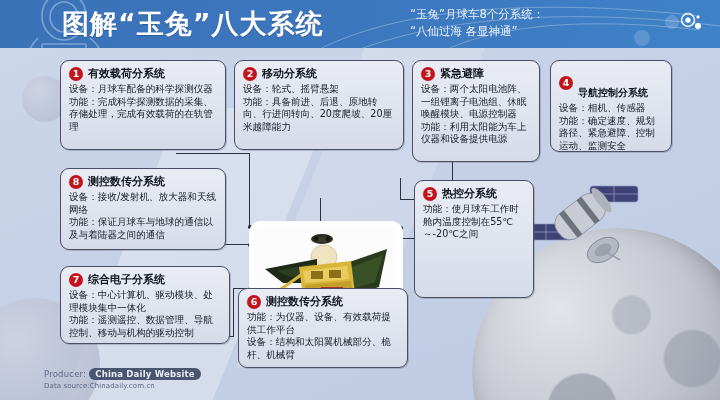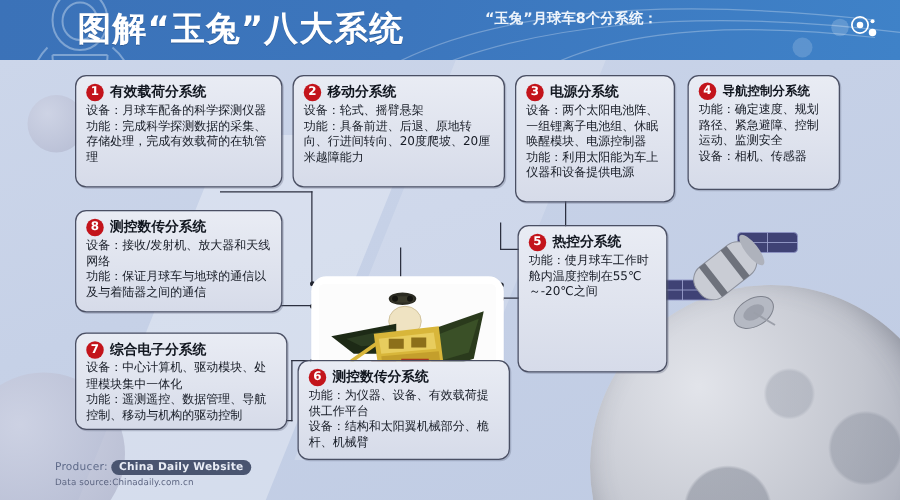--- a/index.html
+++ b/index.html
@@ -22,22 +22,22 @@
     position:absolute;left:8px;top:-6px;width:120px;height:70px;opacity:.45;
   }
   .title{
     position:absolute;left:62px;top:4px;
     font-size:27px;line-height:40px;font-weight:bold;color:#ffffff;
     letter-spacing:1px;
     text-shadow:0 1px 0 rgba(20,50,90,.35);
     white-space:nowrap;
   }
   .subtitle{
-    position:absolute;left:388px;top:6px;
-    color:#eef4fb;font-size:11.5px;line-height:17px;font-weight:bold;
+    position:absolute;left:410px;top:6px;
+    color:#eef4fb;font-size:11.5px;line-height:17px;font-weight:normal;
     white-space:nowrap;
   }
 
   
   .bodybg{
     position:absolute;left:0;top:48px;width:720px;height:352px;
     background:linear-gradient(160deg,#ccd6ea 0%,#c6d1e7 40%,#bfcbe3 100%);
     overflow:hidden;
   }
   .sheen{
@@ -138,20 +138,21 @@
         <path d="M40,58 L72,58"></path>
         <path d="M34,50 C34,62 40,70 44,74"></path>
         <path d="M78,50 C78,62 72,70 68,74"></path>
       </g>
     </svg>
 
     <div class="title">图解“玉兔”八大系统</div>
 
     <div class="subtitle">
       <div>“玉兔”月球车8个分系统：</div>
+      <div>“八仙过海 各显神通”</div>
     </div>
 
     <svg style="position:absolute;left:680px;top:12px;" width="22" height="24">
       <circle cx="8" cy="8" r="6.5" fill="none" stroke="#ffffff" stroke-width="1.4"></circle>
       <circle cx="8" cy="8" r="2.6" fill="#ffffff"></circle>
       <circle cx="18" cy="5" r="1.6" fill="#ffffff"></circle>
       <circle cx="18" cy="14" r="3" fill="#ffffff"></circle>
     </svg>
   </div>
 
@@ -282,36 +283,36 @@
       </div>
       <div class="card-body">
         <div>设备：轮式、摇臂悬架</div>
         <div>功能：具备前进、后退、原地转向、行进间转向、20度爬坡、20厘米越障能力</div>
       </div>
     </div>
 
     <div class="card" style="left:412px;top:12px;width:128px;height:102px;">
       <div class="card-hd">
         <span class="num">3</span>
-        <span class="card-title">电源分系统</span>
+        <span class="card-title">紧急避障</span>
       </div>
       <div class="card-body">
         <div>设备：两个太阳电池阵、一组锂离子电池组、休眠唤醒模块、电源控制器</div>
         <div>功能：利用太阳能为车上仪器和设备提供电源</div>
       </div>
     </div>
 
     <div class="card" style="left:550px;top:12px;width:122px;height:92px;">
       <div class="card-hd">
         <span class="num">4</span>
-        <span class="card-title" style="font-size:10px;">导航控制分系统</span>
-      </div>
-      <div class="card-body">
+        <span class="card-title" style="font-size:10px;margin-top:20px;">导航控制分系统</span>
+      </div>
+      <div class="card-body">
+        <div>设备：相机、传感器</div>
         <div>功能：确定速度、规划路径、紧急避障、控制运动、监测安全</div>
-        <div>设备：相机、传感器</div>
       </div>
     </div>
 
     <div class="card" style="left:60px;top:120px;width:166px;height:82px;">
       <div class="card-hd">
         <span class="num">8</span>
         <span class="card-title">测控数传分系统</span>
       </div>
       <div class="card-body">
         <div>设备：接收/发射机、放大器和天线网络</div>

